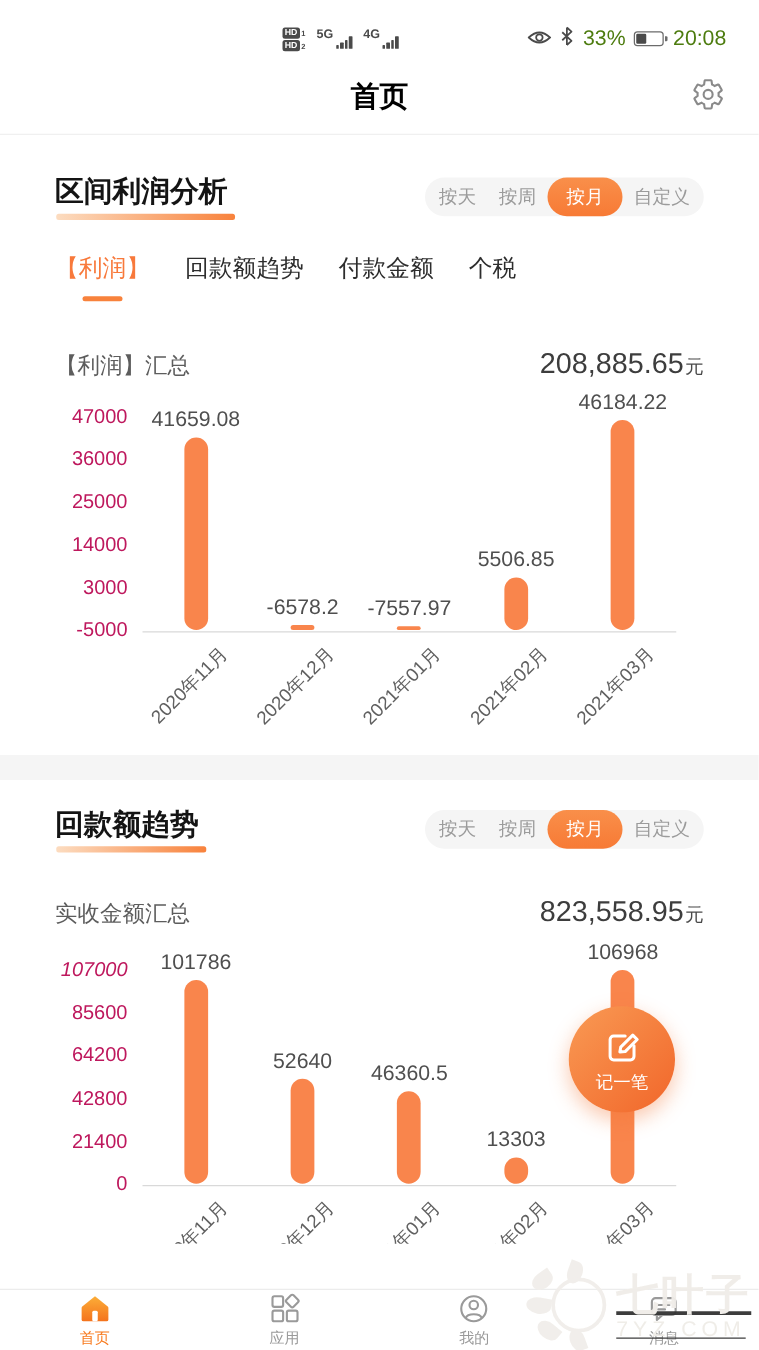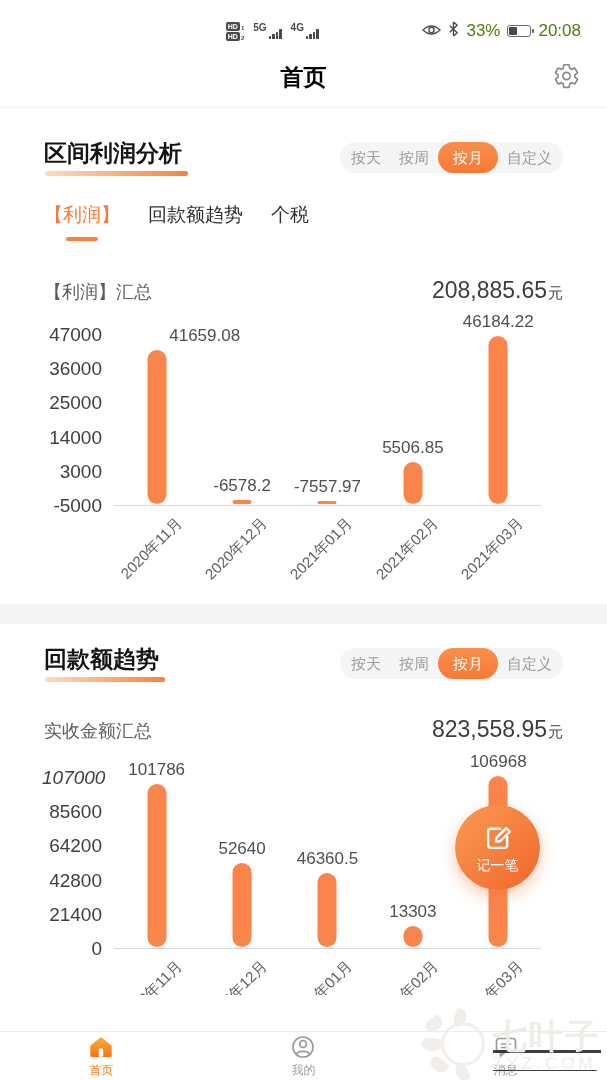--- a/index.html
+++ b/index.html
@@ -43,21 +43,21 @@
   .mtab.active { color:#f8793b; }
   .mtab .mline { width:32px; height:4px; border-radius:2px; background:transparent; margin-top:9px; }
   .mtab.active .mline { background:#f8823c; }
   .summary { display:flex; align-items:baseline; justify-content:space-between; margin-top:36px; }
   .sum-label { font-size:18px; color:#5d5d5d; }
   .sum-amount { font-size:23px; color:#3d3d3d; }
   .sum-amount .unit { font-size:15px; color:#4a4a4a; margin-left:1px; }
   
   .chart { margin-top:30px; }
   .plot { position:relative; height:172px; margin-left:70px; margin-right:22px; border-bottom:1px solid #d9d9d9; }
-  .ytick { position:absolute; left:-72px; width:60px; text-align:right; font-size:19px; color:#404040; transform:translateY(50%); line-height:1; }
+  .ytick { position:absolute; left:-72px; width:60px; text-align:right; font-size:16px; color:#be185d; transform:translateY(50%); line-height:1; }
   .col { position:absolute; bottom:0; height:100%; width:20%; }
   .bar { position:absolute; bottom:1px; left:50%; transform:translateX(-50%); width:19px; border-radius:10px;
       background:#f9854c; }
   .val { position:absolute; left:50%; transform:translateX(-50%); white-space:nowrap; font-size:17px; color:#4f4f4f; line-height:1; }
   .xlabels { position:relative; overflow:hidden; margin-left:70px; margin-right:22px; height:82px; }
   .xlabels.clipped { height:46px; }
   .xlab { position:absolute; top:8px; transform:rotate(-45deg); transform-origin:top right;
       font-size:15px; color:#606060; white-space:nowrap; }
   
   .band { height:20px; background:#f5f5f5; margin-top:16px; }
@@ -161,38 +161,42 @@
   <div class="mtabs">
     <span class="mtab active">
         <span>【利润】</span>
         <span class="mline"></span>
       </span>
     <span class="mtab">
         <span>回款额趋势</span>
         <span class="mline"></span>
       </span>
     <span class="mtab">
+        <span>付款金额</span>
+        <span class="mline"></span>
+      </span>
+    <span class="mtab">
         <span>个税</span>
         <span class="mline"></span>
       </span>
   </div>
   <div class="summary">
     <span class="sum-label">【利润】汇总</span>
     <span class="sum-amount"><span>208,885.65</span><span class="unit">元</span></span>
   </div>
   <div class="chart">
     <div class="plot">
         <div class="ytick" style="bottom: 100%;">47000</div>
         <div class="ytick" style="bottom: 80%;">36000</div>
         <div class="ytick" style="bottom: 60%;">25000</div>
         <div class="ytick" style="bottom: 40%;">14000</div>
         <div class="ytick" style="bottom: 20%;">3000</div>
         <div class="ytick" style="bottom: 0%;">-5000</div>
         <div class="col" style="left: 0%; width: 20%;">
-          <div class="val" style="bottom: calc(90.2892% + 7px); margin-left: 48px;">41659.08</div>
+          <div class="val" style="bottom: calc(90.2892% + 7px);">41659.08</div>
           <div class="bar" style="height: 90.2892%; background: rgb(249, 133, 76);"></div>
         </div>
         <div class="col" style="left: 20%; width: 20%;">
           <div class="val" style="bottom: calc(2.58509% + 7px);">-6578.2</div>
           <div class="bar" style="height: 2.58509%; background: rgb(249, 133, 76);"></div>
         </div>
         <div class="col" style="left: 40%; width: 20%; text-align: right;">
           <div class="val" style="bottom: calc(1.8% + 7px);">-7557.97</div>
           <div class="bar" style="height: 1.8%; background: rgb(249, 133, 76);"></div>
         </div>
@@ -284,20 +288,29 @@
       <defs>
           <linearGradient id="gh" x1="0" y1="0" x2="0" y2="1">
             <stop offset="0" stop-color="#fcae38"></stop>
             <stop offset="1" stop-color="#f4731d"></stop>
           </linearGradient>
         </defs>
       <path d="M13 3 L23.2 11.2 a1.5 1.5 0 0 1 .5 1.1 V21.5 a1.5 1.5 0 0 1 -1.5 1.5 H3.8 a1.5 1.5 0 0 1 -1.5 -1.5 V12.3 a1.5 1.5 0 0 1 .5 -1.1 Z" fill="url(#gh)"></path>
       <rect x="10.8" y="14.5" width="4.4" height="8.5" rx="1.2" fill="#fff"></rect>
     </svg>
     <span class="nav-label">首页</span>
+  </div>
+  <div class="nav-item">
+    <svg width="26" height="26" viewBox="0 0 26 26" fill="none" stroke="#9a9a9a" stroke-width="1.7">
+      <rect x="3" y="3" width="8.5" height="8.5" rx="1.5"></rect>
+      <rect x="3" y="14.5" width="8.5" height="8.5" rx="1.5"></rect>
+      <rect x="14.5" y="14.5" width="8.5" height="8.5" rx="1.5"></rect>
+      <rect x="14.8" y="2.8" width="8" height="8" rx="1.5" transform="rotate(45 18.8 6.8)"></rect>
+    </svg>
+    <span class="nav-label">应用</span>
   </div>
   <div class="nav-item">
     <svg width="26" height="26" viewBox="0 0 26 26" fill="none" stroke="#9a9a9a" stroke-width="1.7">
       <circle cx="13" cy="13" r="10"></circle>
       <circle cx="13" cy="10" r="3.4"></circle>
       <path d="M6.6 20.3 C8 16.4 18 16.4 19.4 20.3"></path>
     </svg>
     <span class="nav-label">我的</span>
   </div>
   <div class="nav-item">

